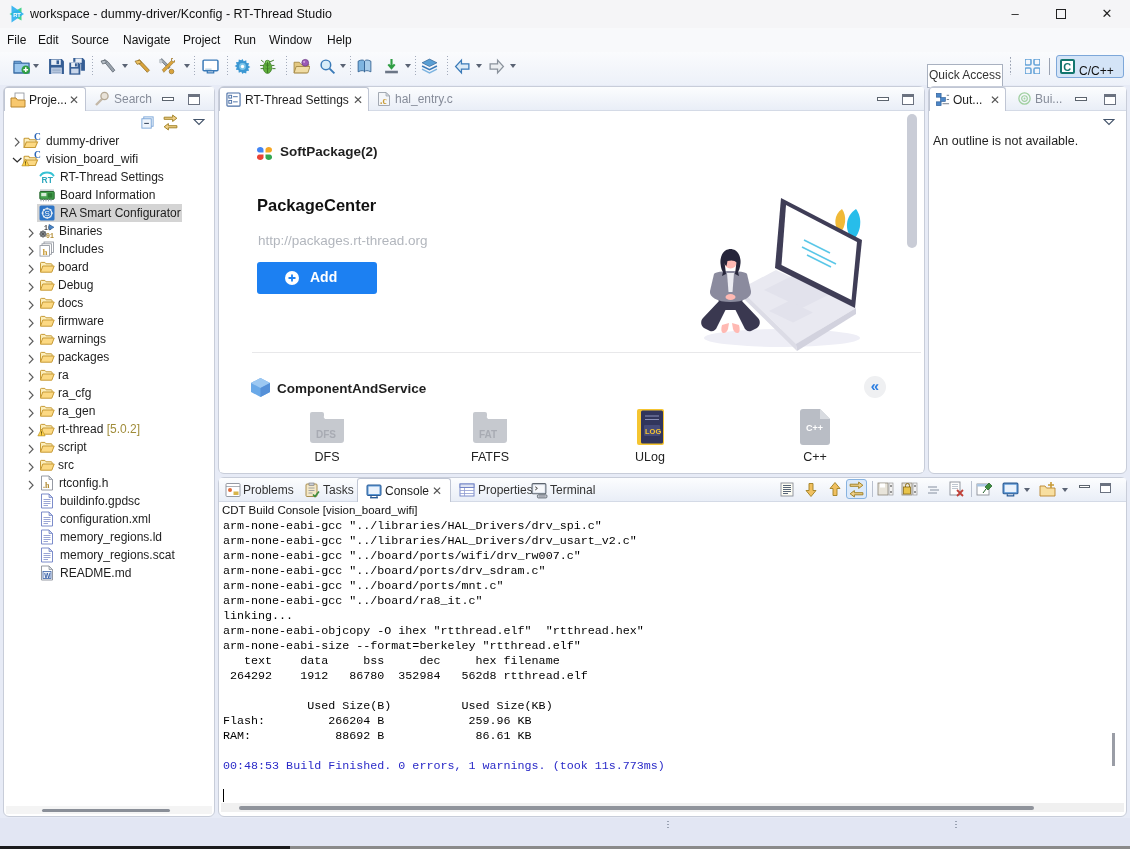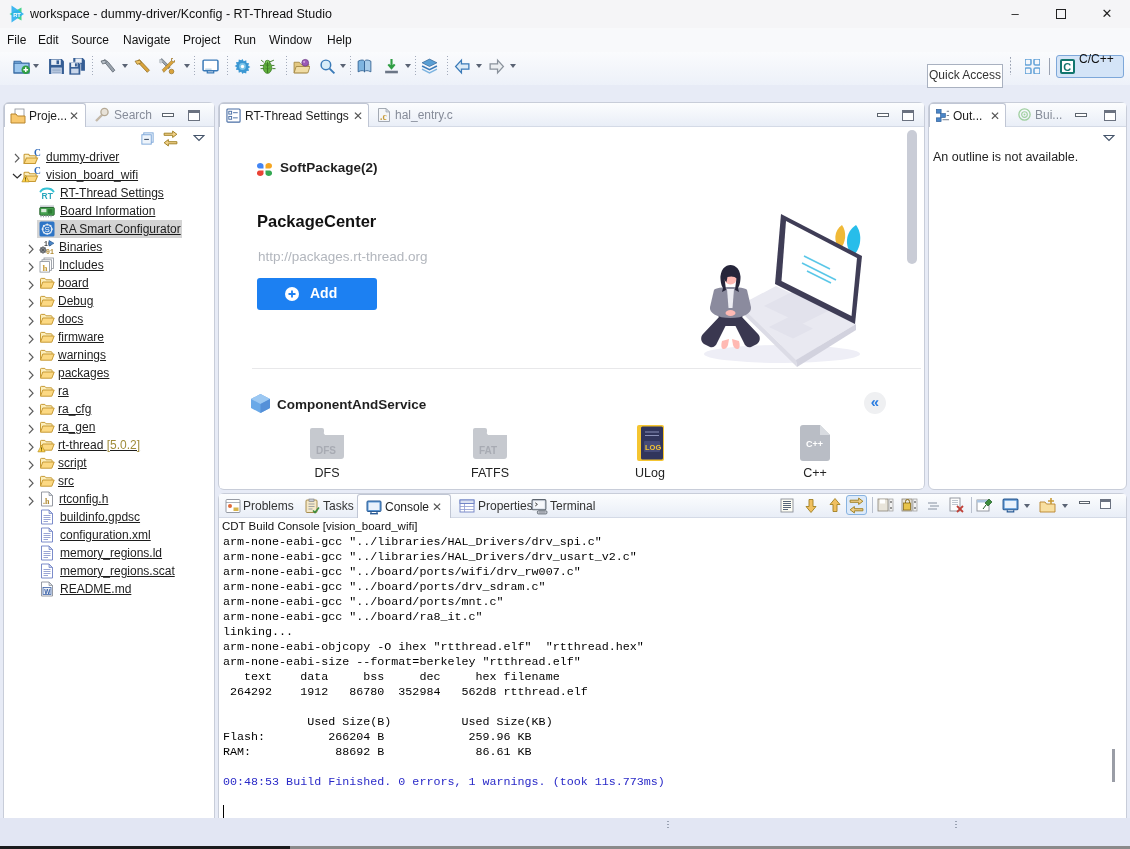--- a/index.html
+++ b/index.html
@@ -16,30 +16,30 @@
 #menubar { position:absolute; left:0; top:28px; width:1130px; height:24px; background:#f8f9fb; }
 #menubar span { position:absolute; top:5px; font-size:12px; color:#111; }
 
 
 #toolbar { position:absolute; left:0; top:52px; width:1130px; height:33px; background:linear-gradient(#fafbfd,#edf1f9); }
 .tbi { position:absolute; top:6px; width:17px; height:17px; }
 .tbsep { position:absolute; top:4px; width:1px; height:21px; background-image:linear-gradient(#a3abbb 1.5px, transparent 1.5px); background-size:1px 3px; }
 .dd { position:absolute; top:12px; width:0; height:0; border-left:3.5px solid transparent; border-right:3.5px solid transparent; border-top:4px solid #5a6374; }
 
 
-.panel { position:absolute; background:#fff; border:1px solid #c8cdd9; border-radius:6px;margin-top:16px; }
+.panel { position:absolute; background:#fff; border:1px solid #c8cdd9; border-radius:6px; }
 .tabrow { position:absolute; left:0; top:0; right:0; height:24px; background:linear-gradient(#fcfdfe,#e9eef7); border-bottom:1px solid #d4dae6; border-radius:2px 2px 0 0; }
 .tab { position:absolute; top:0; height:24px; font-size:12px; }
 .tab.active { background:#fff; border:1px solid #c0c6d4; border-bottom:none; border-radius:3px 3px 0 0; }
 .tab .lbl { position:absolute; top:5px; }
 .tab.inactive .lbl { color:#868c99; }
 
 
 .trow { position:absolute; left:0; height:18px; width:100%; }
-.trow .txt { position:absolute; top:2px; font-size:12px; white-space:nowrap;text-decoration:underline; }
+.trow .txt { position:absolute; top:2px; font-size:12px; white-space:nowrap; }
 .tic { position:absolute; top:1px; width:16px; height:16px; }
 
 
 #conpre { position:absolute; left:4px; top:41px; font-family:"Liberation Mono",monospace; font-size:11.7px; line-height:15px; white-space:pre; color:#000; }
 
 .sb-track-h { position:absolute; background:#f0f0f0; }
 .sb-thumb-h { position:absolute; background:#8a8f98; border-radius:2px; }
 </style>
 </head>
 <body>
@@ -321,21 +321,21 @@
       <rect x="9" y="9" width="6" height="6" rx="1.5" fill="none" stroke="#68a5d9" stroke-width="1.6"></rect>
     </svg>
   <div class="abs" style="left:1049px;top:6px;width:1px;height:17px;background:#9aa2b2;"></div>
 
   <div class="abs" style="left:1056px;top:3px;width:68px;height:23px;background:#d4e4f7;border:1px solid #7da7d9;border-radius:3px;"></div>
   <svg class="abs" style="left:1060px;top:7px" width="15" height="15" viewBox="0 0 15 15">
       <rect x="0" y="0" width="15" height="15" rx="2" fill="#12766e"></rect>
       <rect x="2" y="2" width="11" height="11" fill="#fff"></rect>
       <text x="3.2" y="11.5" font-size="11" font-weight="bold" fill="#12766e" font-family="Liberation Sans">C</text>
     </svg>
-  <div class="abs" style="left:1079px;top:0;font-size:12px;color:#111;">C/C++</div>
+  <div class="abs" style="left:1079px;top:12px;font-size:12px;color:#111;">C/C++</div>
 </div>
 
 <div class="panel" id="leftpanel" style="left:3px; top:86px; width:212px; height:731px;">
   <div class="tabrow">
     <div class="tab active" style="left:0px; width:82px;">
       <svg class="abs" style="left:5px;top:4px" width="16" height="16">
           <use href="#i-pe"></use>
         </svg>
       <span class="lbl" style="left:24px;">Proje...</span>
       <span class="abs" style="left:64px;top:5px;color:#555;">✕</span>

